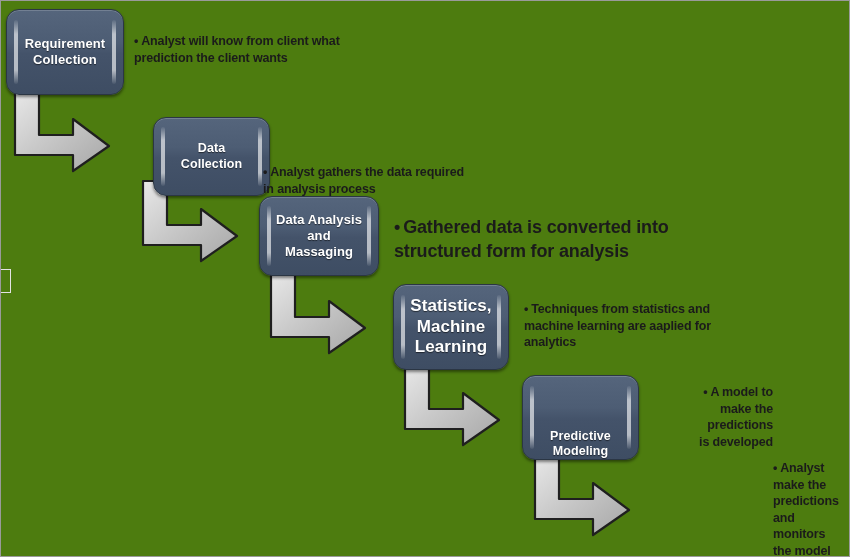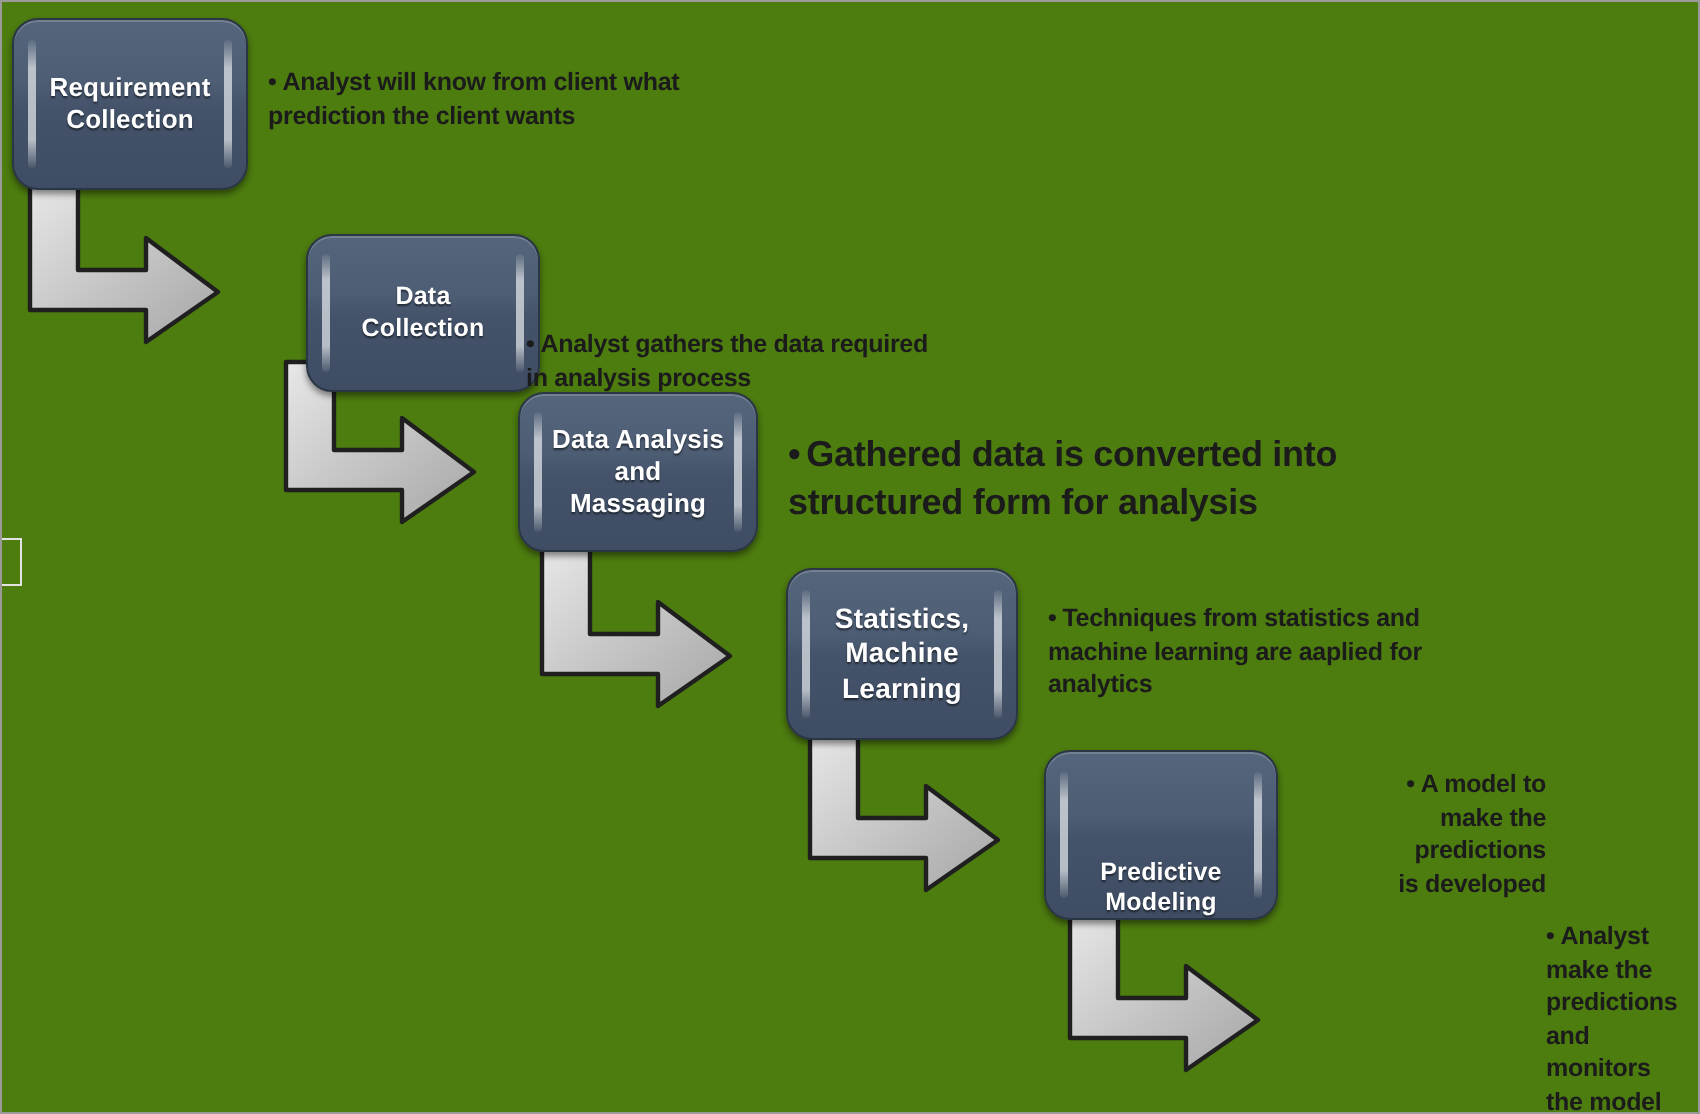--- a/index.html
+++ b/index.html
@@ -185,21 +185,21 @@
   <div class="node" style="left:132px; top:116px; width:117px; height:79px;margin-left:20px;">
     <div class="node-label" style="font-size:12.5px;">Data Collection</div>
   </div>
 
   <div class="node" style="left:258px; top:195px; width:120px; height:80px;">
     <div class="node-label" style="font-size:13px;">Data Analysis
 and Massaging</div>
   </div>
 
   <div class="node" style="left:392px; top:283px; width:116px; height:86px;">
-    <div class="node-label" style="font-size:14px;">Statistics,
+    <div class="node-label" style="font-size:17px;">Statistics,
 Machine
 Learning</div>
   </div>
 
   <div class="node" style="left:521px; top:374px; width:117px; height:85px;align-items:flex-end;">
     <div class="node-label" style="font-size:12.5px;">Predictive
 Modeling</div>
   </div>
 
 

